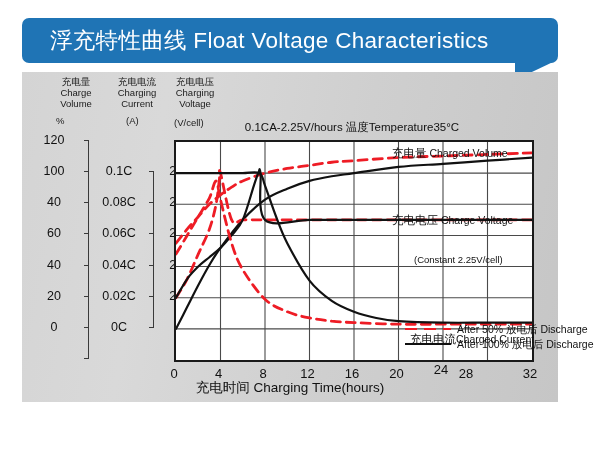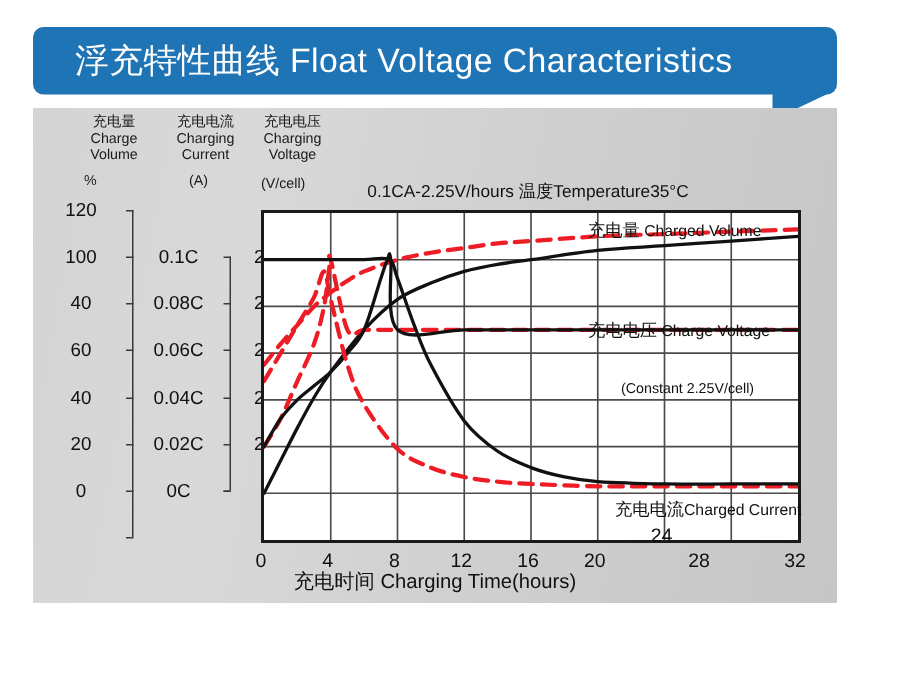--- a/index.html
+++ b/index.html
@@ -289,27 +289,37 @@
       <span class="cn">充电电压</span>
       <span>Charge Voltage</span>
     </div>
     <div class="anno-sub" style="left:238px; top:86px;">(Constant 2.25V/cell)</div>
 
     <div class="anno" style="left:234px; top:190px;">
       <span class="cn">充电电流</span><span>Charged Current</span>
     </div>
   </div>
 
+  <div id="legend">
+    <div class="leg-row">
+      <span class="leg-swatch leg-dash"></span>
+      <span class="leg-text">After 50%  放电后 Discharge</span>
+    </div>
+    <div class="leg-row">
+      <span class="leg-swatch leg-solid"></span>
+      <span class="leg-text">After 100%  放电后 Discharge</span>
+    </div>
+  </div>
 
   <div id="xlabels">
       <div class="xlab" style="left: 152px; top: 294px;">0</div>
       <div class="xlab" style="left: 196.5px; top: 294px;">4</div>
       <div class="xlab" style="left: 241px; top: 294px;">8</div>
       <div class="xlab" style="left: 285.5px; top: 294px;">12</div>
       <div class="xlab" style="left: 330px; top: 294px;">16</div>
       <div class="xlab" style="left: 374.5px; top: 294px;">20</div>
-      <div class="xlab" style="left: 419px; top: 277px;">24</div>
+      <div class="xlab" style="left: 419px; top: 290px;">24</div>
       <div class="xlab" style="left: 444px; top: 294px;">28</div>
       <div class="xlab" style="left: 508px; top: 294px;">32</div>
     </div>
 
   <div id="xaxis-title">充电时间 Charging Time(hours)</div>
 </div>
 
 </body></html>

